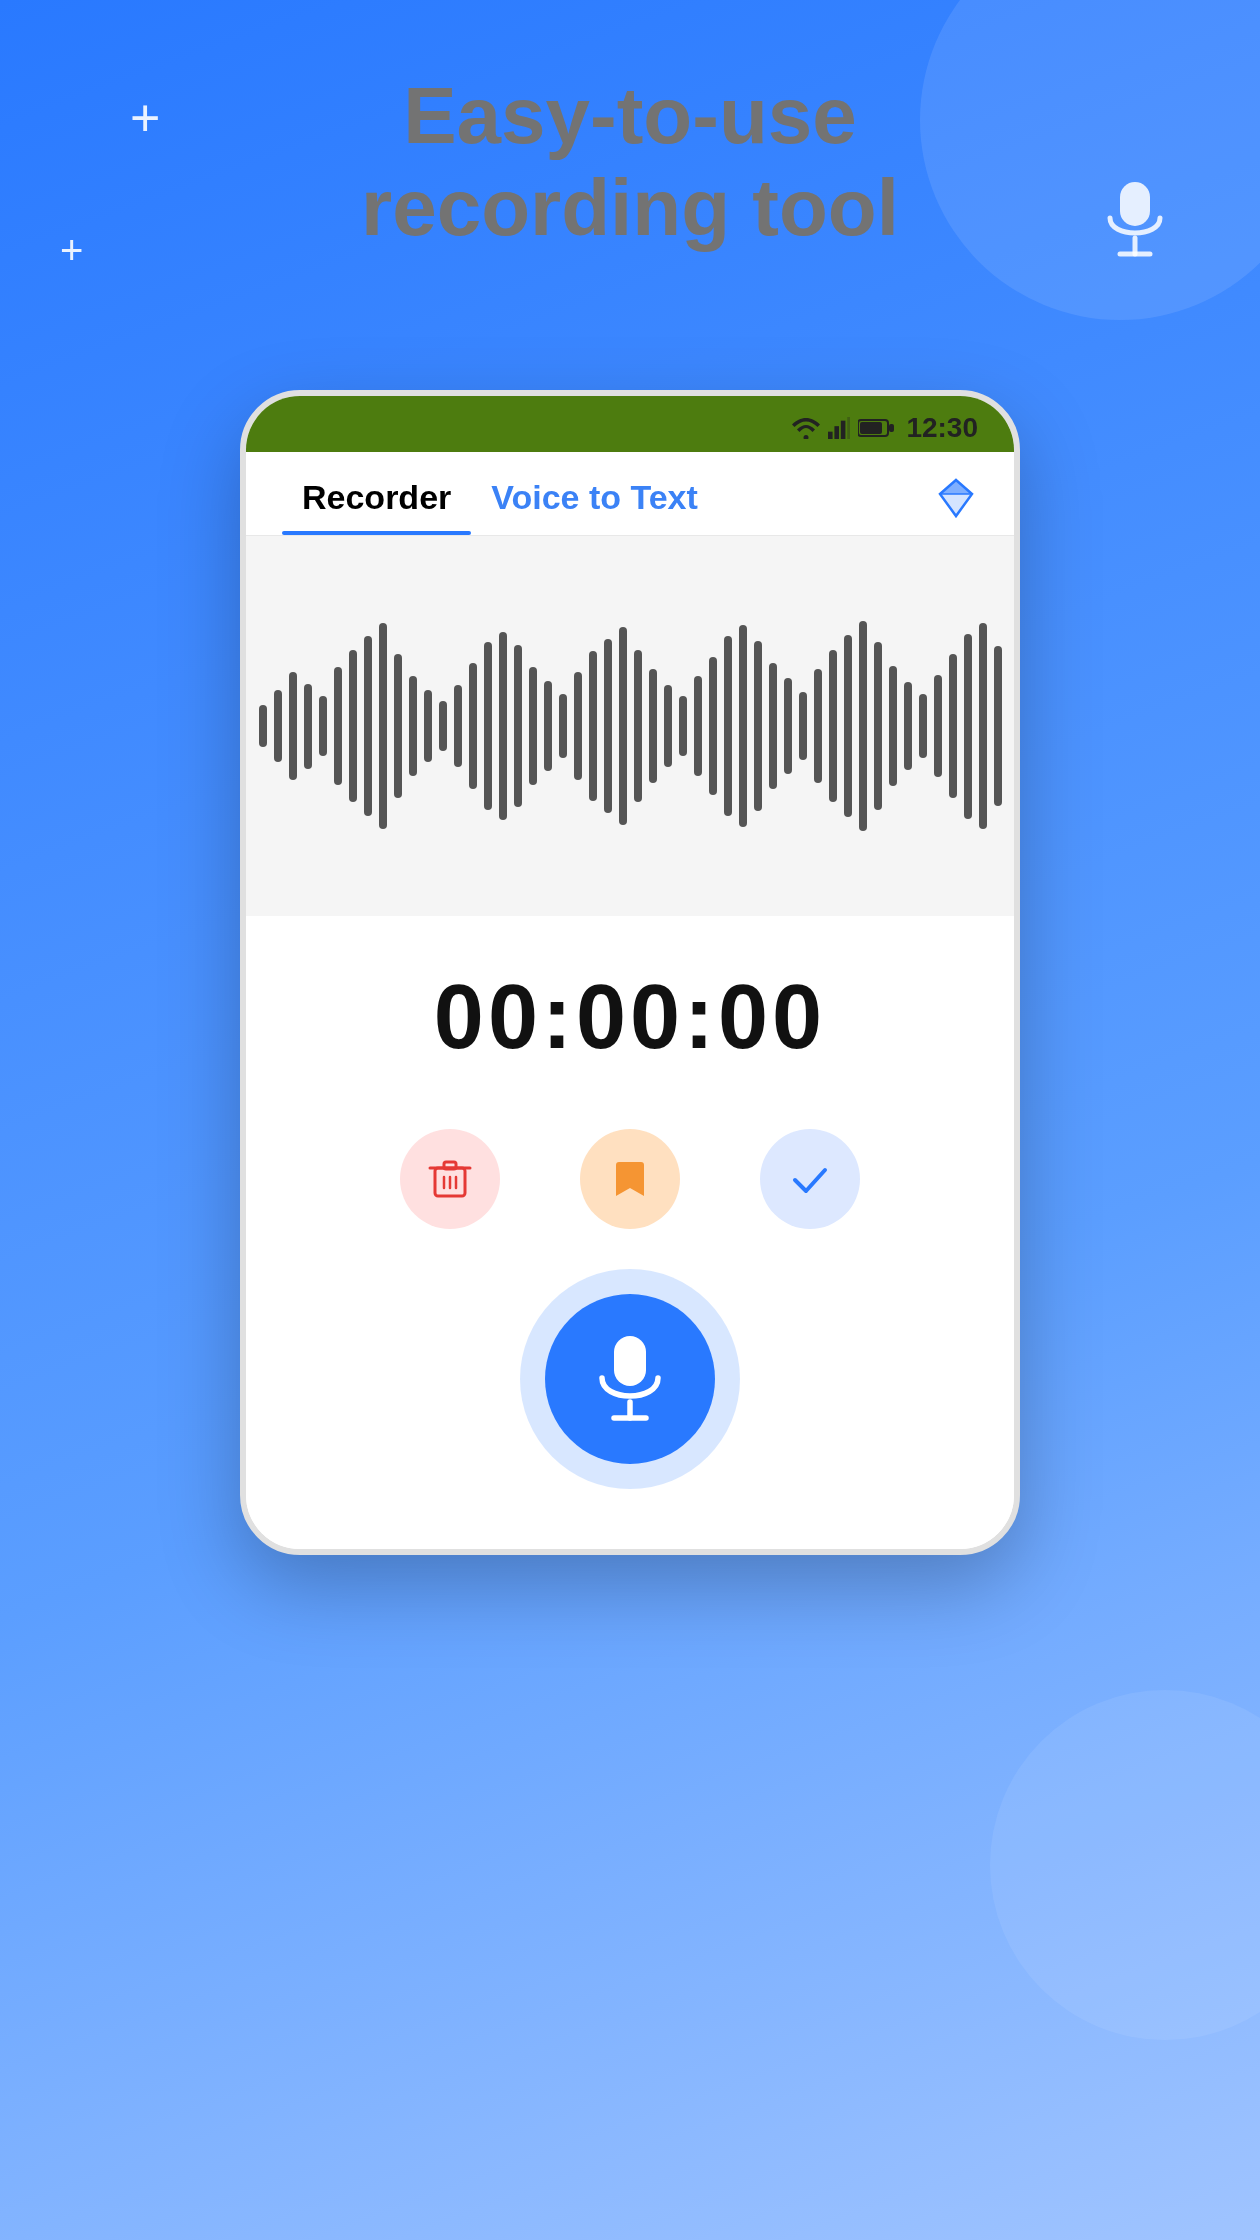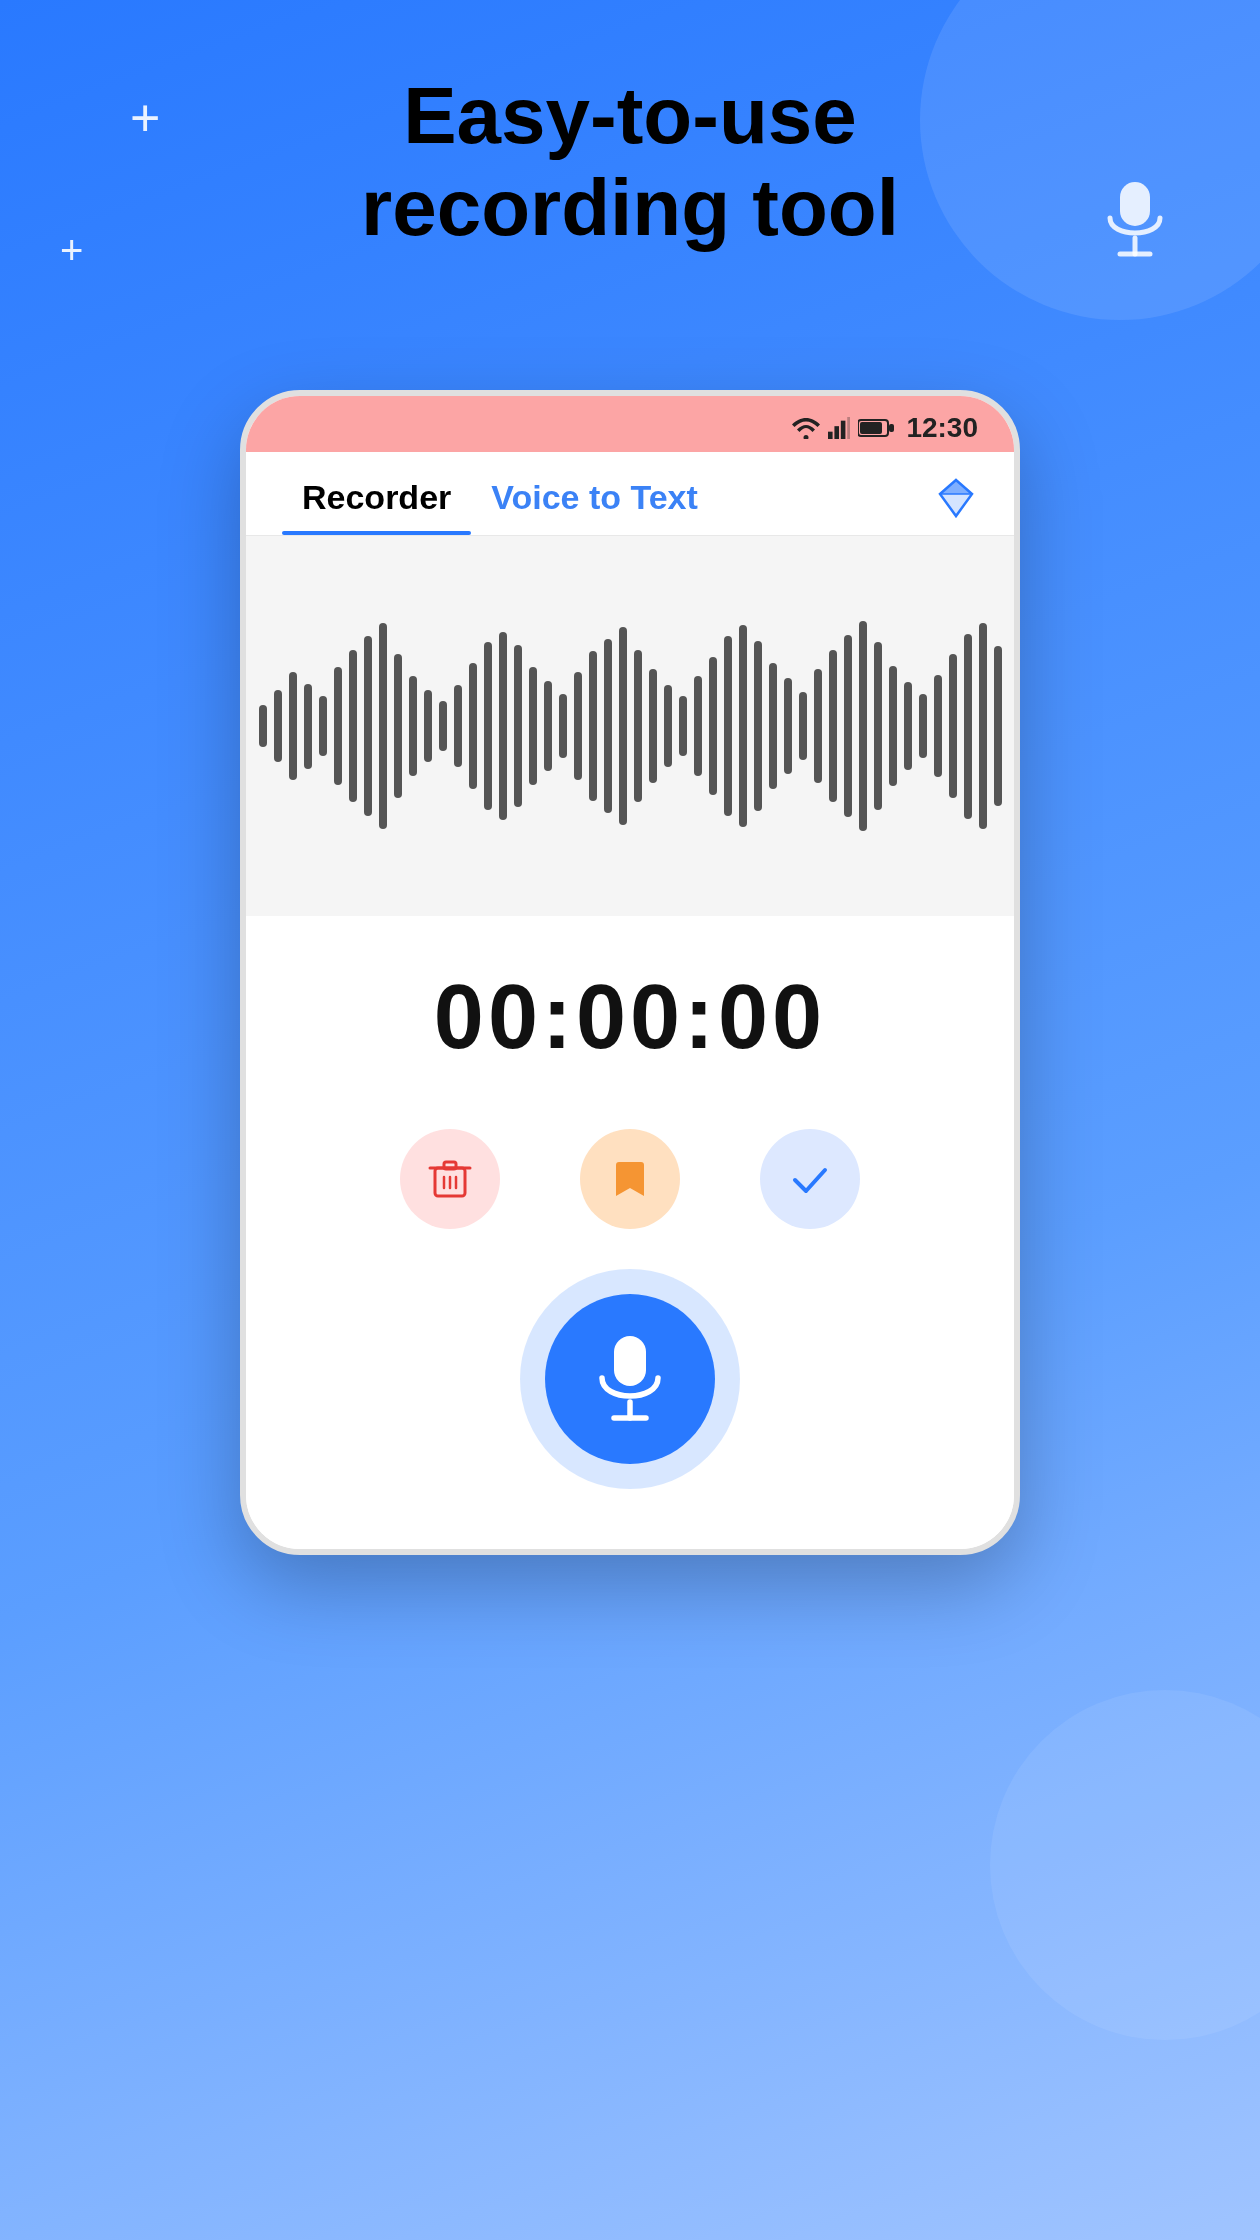--- a/index.html
+++ b/index.html
@@ -61,21 +61,21 @@
       top: 180px;
       right: 90px;
       color: rgba(255,255,255,0.85);
       font-size: 70px;
     }
 
     
     .header-text {
       margin-top: 70px;
       text-align: center;
-      color: #000000;
+      color: #737373;
       font-size: 80px;
       font-weight: 800;
       line-height: 1.15;
       padding: 0 100px;
       z-index: 2;
     }
 
     
     .phone-mockup {
       position: absolute;
@@ -90,21 +90,21 @@
       border: 6px solid #e0e0e0;
     }
 
     
     .status-bar {
       display: flex;
       justify-content: flex-end;
       align-items: center;
       padding: 16px 36px 8px;
       gap: 12px;
-      background: #fca5a5;
+      background: #4d7c0f;
     }
     .status-icons {
       display: flex;
       align-items: center;
       gap: 8px;
     }
     .status-time {
       font-size: 28px;
       font-weight: 600;
       color: #222;

